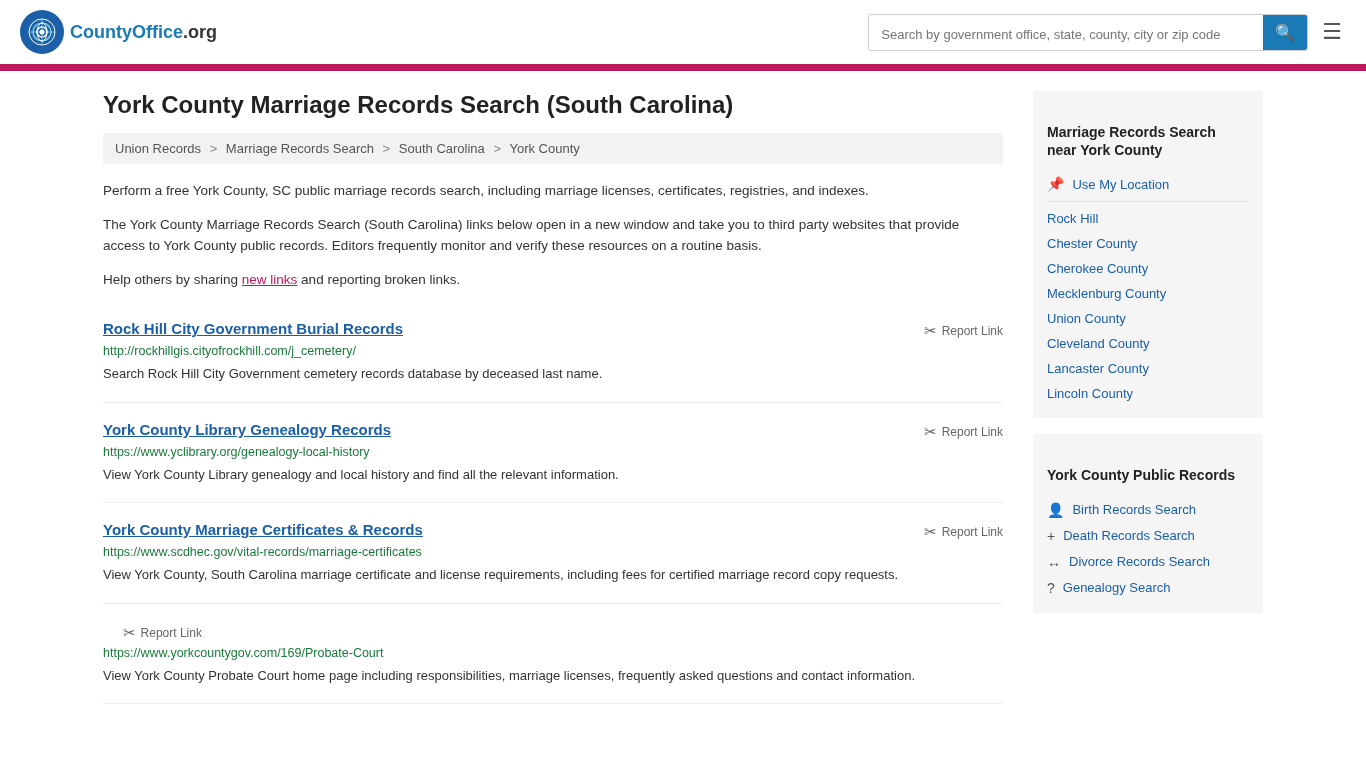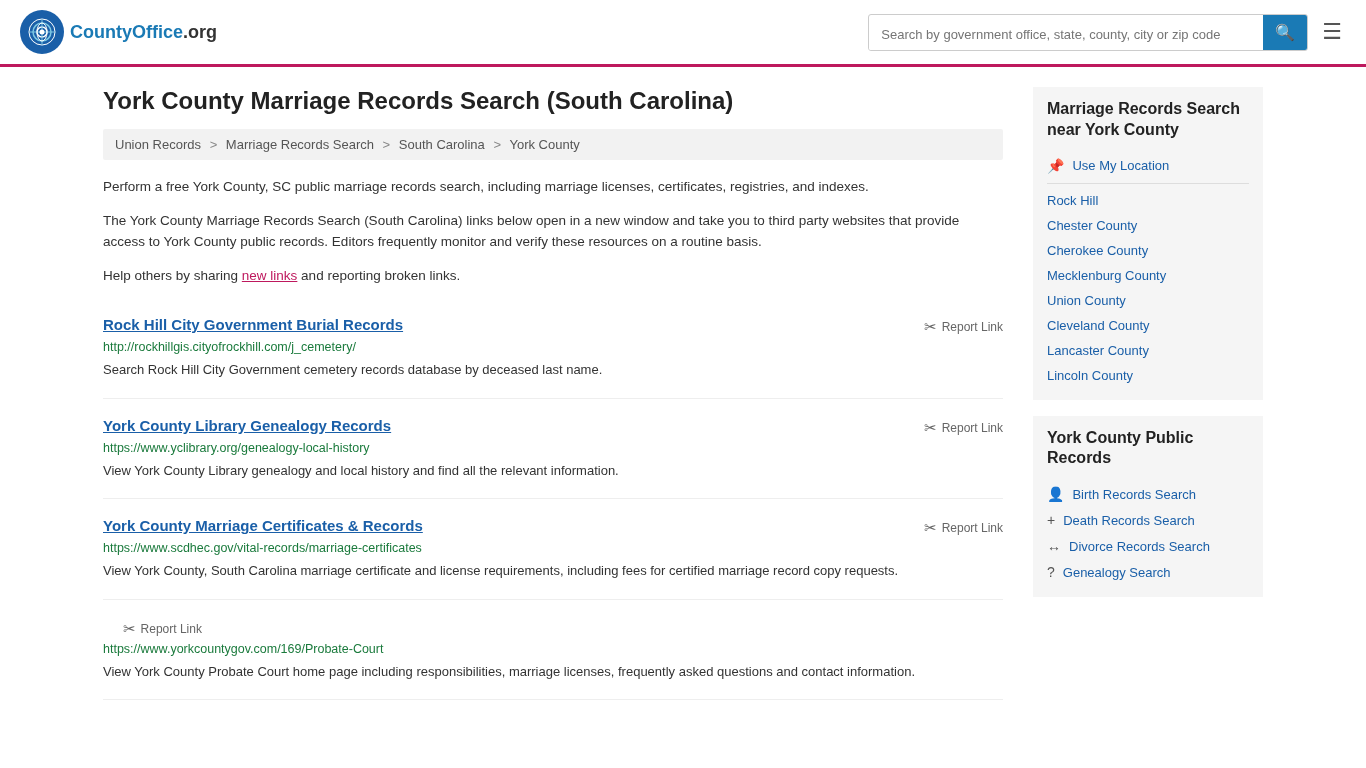--- a/index.html
+++ b/index.html
@@ -1,21 +1,21 @@
 <!DOCTYPE html>
 <html><head>
   <meta charset="utf-8">
   <style>
     * { box-sizing: border-box; margin: 0; padding: 0; }
     body { font-family: Arial, sans-serif; font-size: 14px; color: #333; background: #fff; }
 
     
     .header {
       background: #fff;
-      border-bottom: 3px solid #be185d;
+      border-bottom: 7px solid #be185d;
       padding: 10px 20px;
       display: flex;
       align-items: center;
       justify-content: space-between;
     }
     .logo-area {
       display: flex;
       align-items: center;
       gap: 6px;
     }
@@ -170,25 +170,26 @@
       line-height: 1.5;
     }
 
     
     .sidebar-section {
       background: #f5f5f5;
       padding: 12px 14px;
       margin-bottom: 16px;
     }
     .sidebar-section-title {
-      font-size: 16px;
+      font-size: 14px;
       font-weight: bold;
       color: #222;
       margin-bottom: 12px;
       line-height: 1.3;
+      margin-top: 20px;
     }
     .sidebar-link {
       display: flex;
       align-items: center;
       gap: 8px;
       padding: 5px 0;
       font-size: 13px;
       color: #1a5fa8;
       text-decoration: none;
       cursor: pointer;

